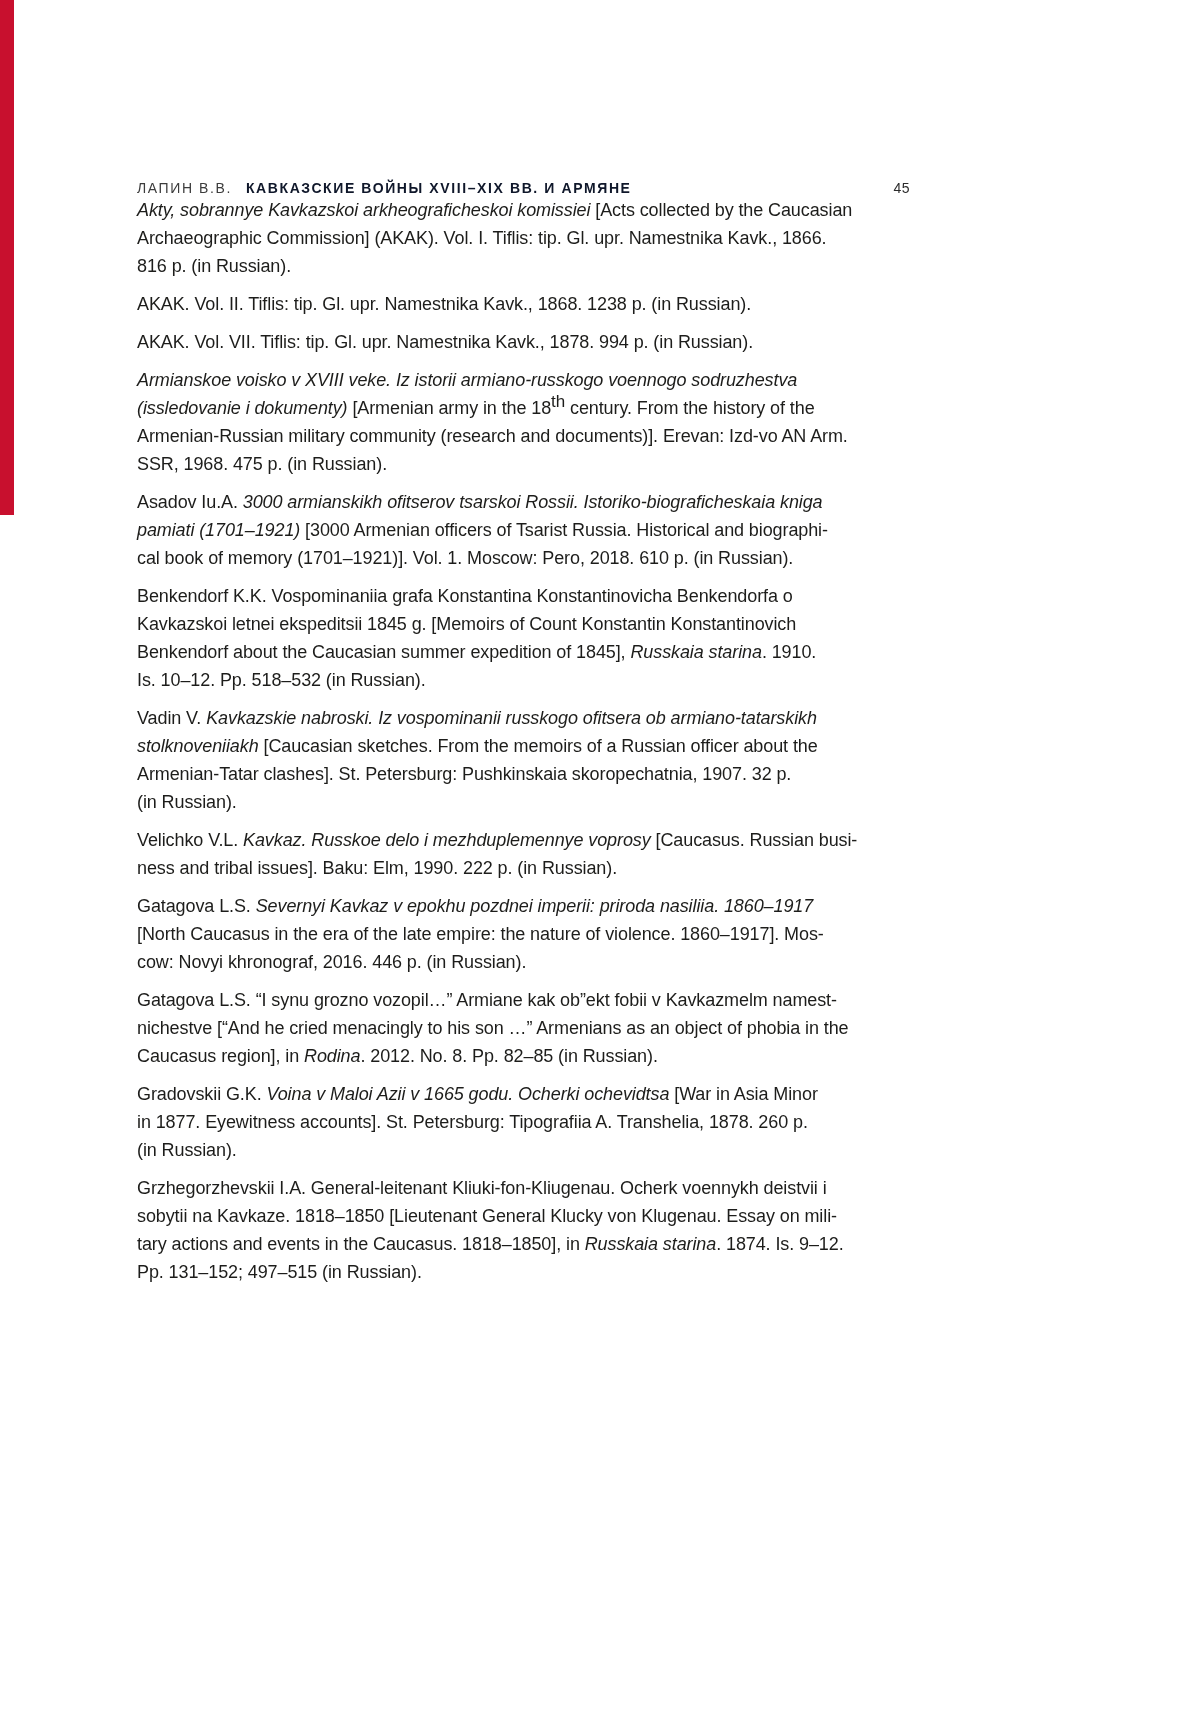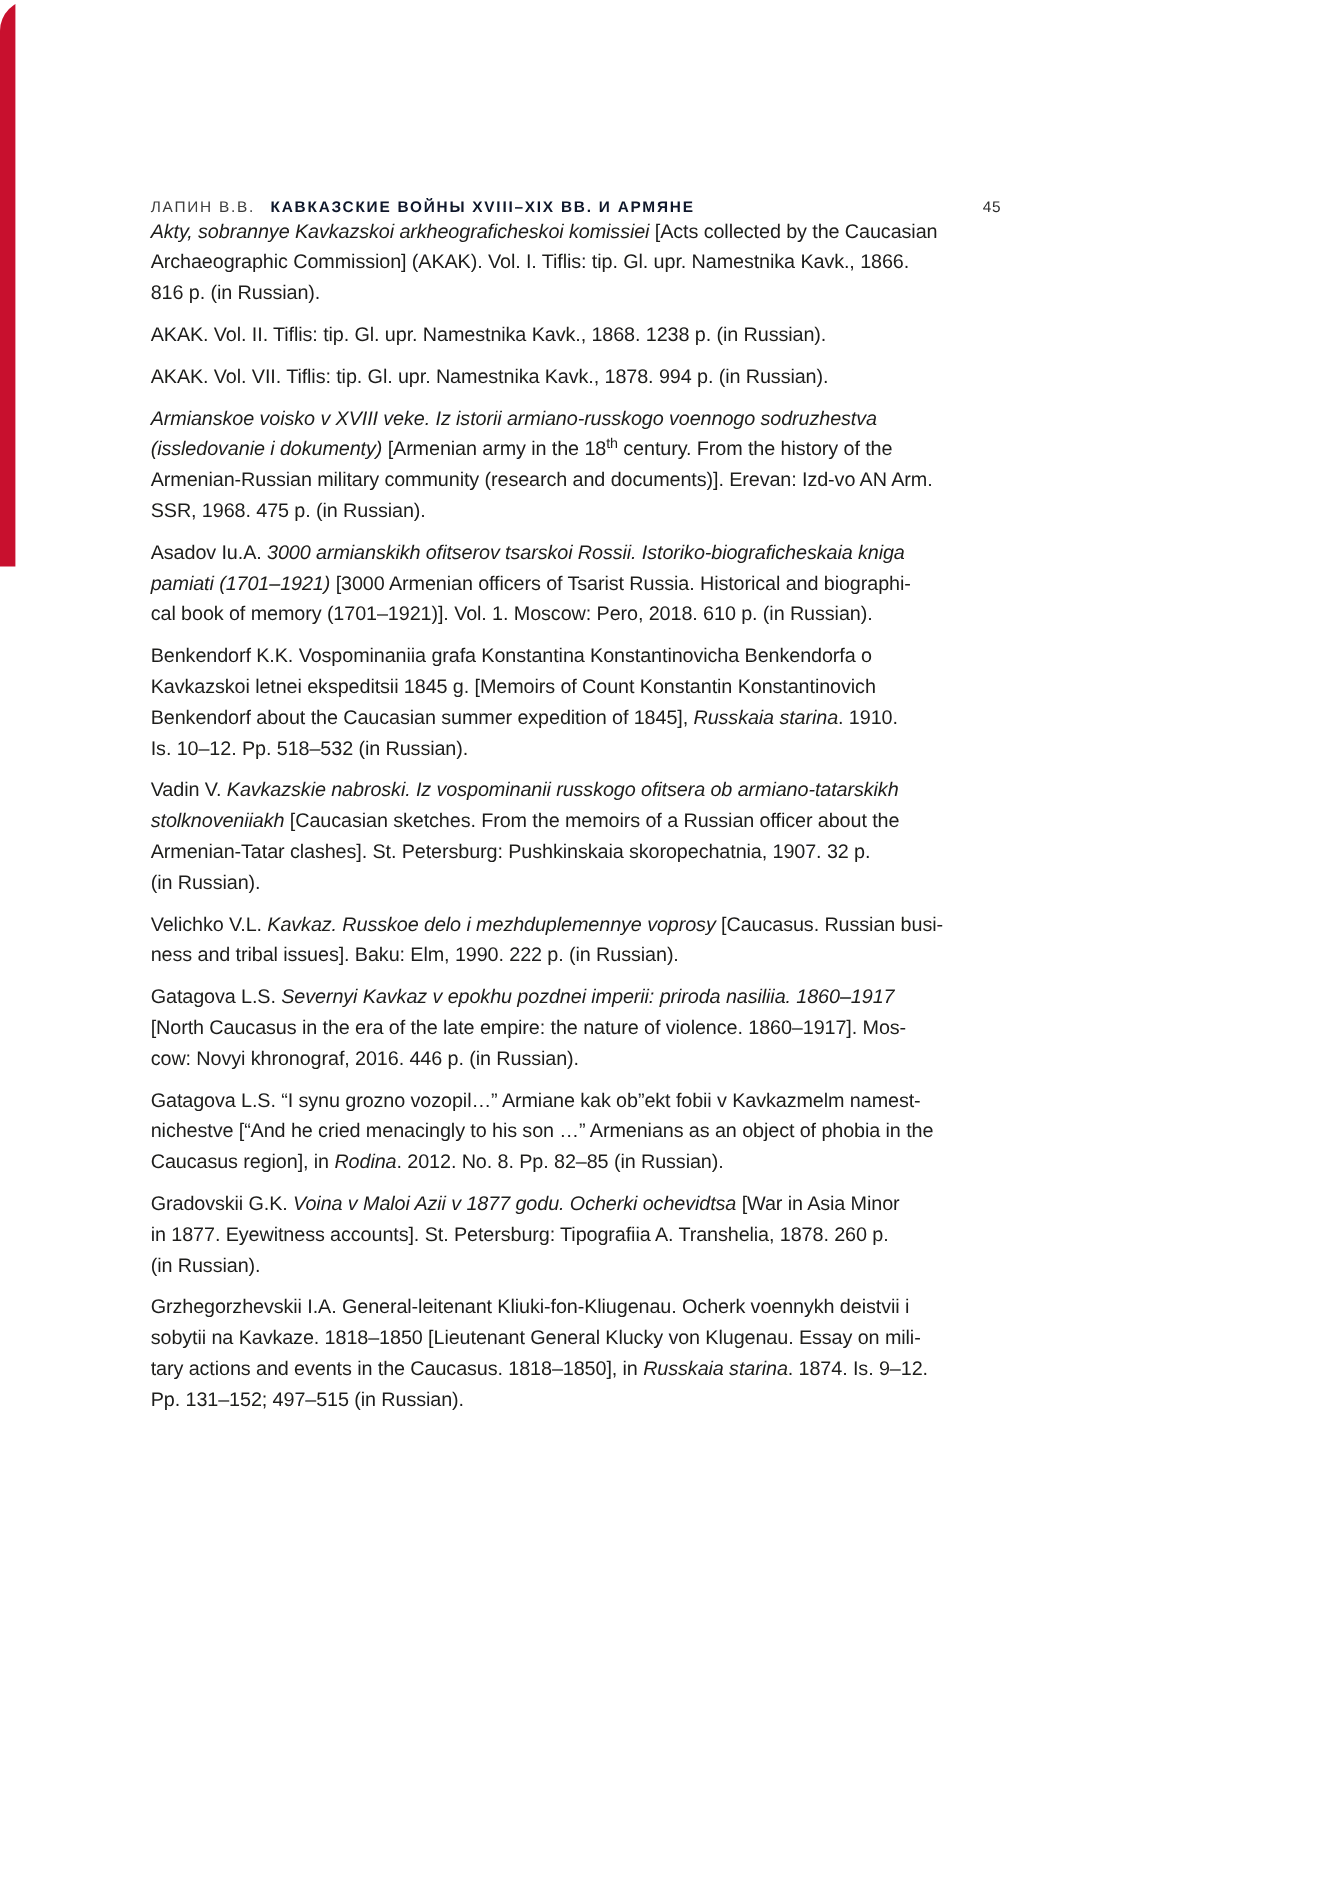--- a/index.html
+++ b/index.html
@@ -46,26 +46,26 @@
     color:#333333;
   }
   .ref{
     margin:0 0 10px 0;
     font-size:18px;
     line-height:28px;
     letter-spacing:-0.1px;
     white-space:pre-line;
   }
   .ref i{font-style:italic;}
-  .ref sup{font-size:13px;line-height:0;vertical-align:super;text-align:right;}
+  .ref sup{font-size:17px;line-height:0;vertical-align:super;text-align:right;}
 </style>
 </head>
 <body>
 
-<div class="page" style="color: rgb(29, 29, 27); border-radius: 28px;">
+<div class="page" style="color: rgb(29, 29, 27);">
   <div class="accent-bar" style="background: rgb(200, 16, 46);"></div>
   <div class="content">
     <div class="running-header" style="color: rgb(60, 60, 60);">
       <span class="author">ЛАПИН В.В.</span>
       <span class="title">КАВКАЗСКИЕ ВОЙНЫ XVIII–XIX ВВ. И АРМЯНЕ</span>
       <span class="pagenum">45</span>
     </div>
     <div id="ref-list">
         <p class="ref"><i>Akty, sobrannye Kavkazskoi arkheograficheskoi komissiei</i><span> [Acts collected by the Caucasian
 Archaeographic Commission] (AKAK). Vol. I. Tiflis: tip. Gl. upr. Namestnika Kavk., 1866.
@@ -88,21 +88,21 @@
 Armenian-Tatar clashes]. St. Petersburg: Pushkinskaia skoropechatnia, 1907. 32 p.
 (in Russian).</span></p>
         <p class="ref"><span>Velichko V.L. </span><i>Kavkaz. Russkoe delo i mezhduplemennye voprosy</i><span> [Caucasus. Russian busi-
 ness and tribal issues]. Baku: Elm, 1990. 222 p. (in Russian).</span></p>
         <p class="ref"><span>Gatagova L.S. </span><i>Severnyi Kavkaz v epokhu pozdnei imperii: priroda nasiliia. 1860–1917</i><span>
 [North Caucasus in the era of the late empire: the nature of violence. 1860–1917]. Mos-
 cow: Novyi khronograf, 2016. 446 p. (in Russian).</span></p>
         <p class="ref"><span>Gatagova L.S. “I synu grozno vozopil…” Armiane kak ob”ekt fobii v Kavkazmelm namest-
 nichestve [“And he cried menacingly to his son …” Armenians as an object of phobia in the
 Caucasus region], in </span><i>Rodina</i><span>. 2012. No. 8. Pp. 82–85 (in Russian).</span></p>
-        <p class="ref"><span>Gradovskii G.K. </span><i>Voina v Maloi Azii v 1877 godu. Ocherki ochevidtsa</i><span> [War in Asia Minor
+        <p class="ref"><span>Gradovskii G.K. </span><i>Voina v Maloi Azii v 1665 godu. Ocherki ochevidtsa</i><span> [War in Asia Minor
 in 1877. Eyewitness accounts]. St. Petersburg: Tipografiia A. Transhelia, 1878. 260 p.
 (in Russian).</span></p>
         <p class="ref"><span>Grzhegorzhevskii I.A. General-leitenant Kliuki-fon-Kliugenau. Ocherk voennykh deistvii i
 sobytii na Kavkaze. 1818–1850 [Lieutenant General Klucky von Klugenau. Essay on mili-
 tary actions and events in the Caucasus. 1818–1850], in </span><i>Russkaia starina</i><span>. 1874. Is. 9–12.
 Pp. 131–152; 497–515 (in Russian).</span></p>
       </div>
   </div>
 </div>
 

